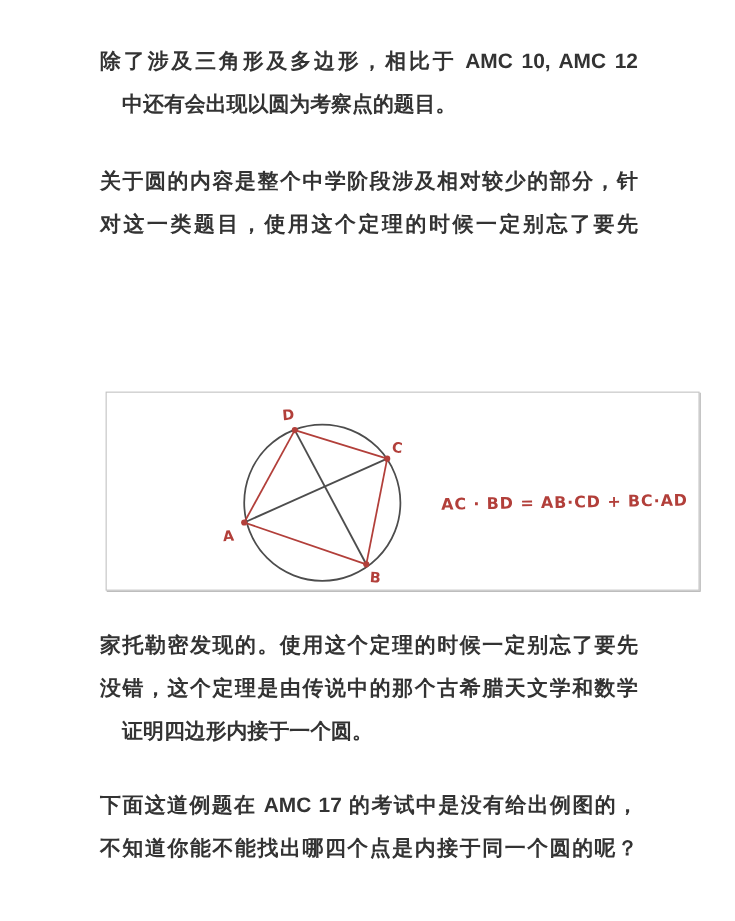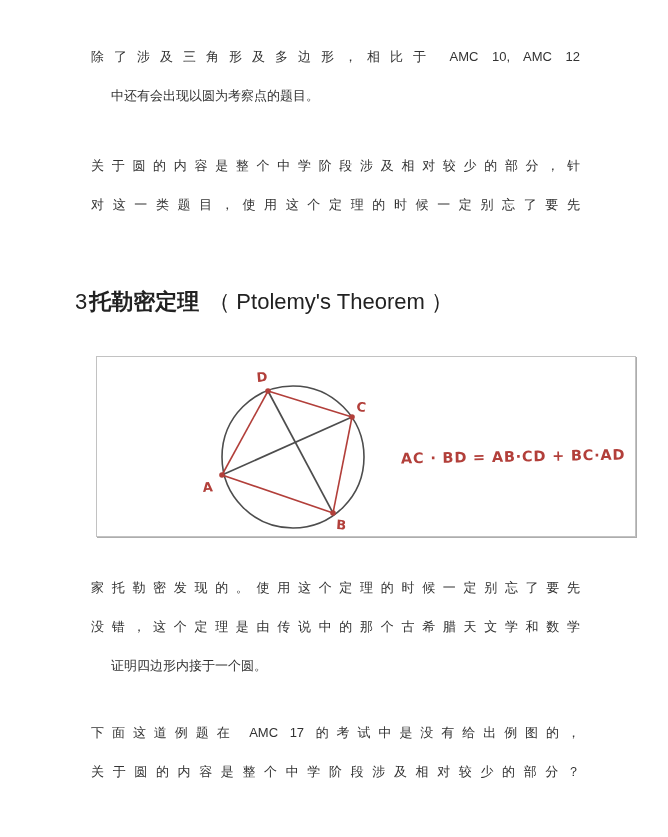--- a/index.html
+++ b/index.html
@@ -10,23 +10,24 @@
     height: 837px;
     background: #ffffff;
     font-family: "Liberation Sans", "DejaVu Sans", sans-serif;
     color: #333333;
     overflow: hidden;
   }
   .para {
     position: absolute;
     left: 91px;
     width: 489px;
-    font-size: 13px;
+    font-size: 19px;
     line-height: 39px;
     color: #333333;
+    font-weight: bold;
   }
   .line {
     text-align: justify;
     text-align-last: justify;
     white-space: nowrap;
   }
   .line.last {
     text-align-last: left;
     margin-left: 20px;
   }
@@ -74,23 +75,20 @@
   <div class="para" style="top:37px">
     <div class="line">除了涉及三角形及多边形，相比于 AMC 10, AMC 12</div>
     <div class="line last">中还有会出现以圆为考察点的题目。</div>
   </div>
 
   <div class="para" style="top:146px">
     <div class="line">关于圆的内容是整个中学阶段涉及相对较少的部分，针</div>
     <div class="line">对这一类题目，使用这个定理的时候一定别忘了要先</div>
   </div>
 
-  <div class="heading">
-    <span class="num">3</span><span class="bold">托勒密定理</span><span class="sub">（ Ptolemy's Theorem ）</span>
-  </div>
 
   <div class="figure-box">
     <svg width="538" height="179" viewBox="0 0 538 179">
 
       <circle cx="196" cy="100" r="71" fill="none" stroke="#4d4d4d" stroke-width="1.6"></circle>
 
       <line x1="125" y1="118" x2="171" y2="34" stroke="#b23f3a" stroke-width="1.6"></line>
       <line x1="171" y1="34" x2="255" y2="60" stroke="#b23f3a" stroke-width="1.6"></line>
       <line x1="255" y1="60" x2="236" y2="156" stroke="#b23f3a" stroke-width="1.6"></line>
       <line x1="236" y1="156" x2="125" y2="118" stroke="#b23f3a" stroke-width="1.6"></line>
@@ -113,16 +111,16 @@
   </div>
 
   <div class="para" style="top:568px">
     <div class="line">家托勒密发现的。使用这个定理的时候一定别忘了要先</div>
     <div class="line">没错，这个定理是由传说中的那个古希腊天文学和数学</div>
     <div class="line last">证明四边形内接于一个圆。</div>
   </div>
 
   <div class="para" style="top:713px">
     <div class="line">下面这道例题在 AMC 17 的考试中是没有给出例图的，</div>
-    <div class="line">关于圆的内容是整个中学阶段涉及相对较少的部分？</div>
+    <div class="line">不知道你能不能找出哪四个点是内接于同一个圆的呢？</div>
   </div>
 
 </div>
 
 </body></html>

